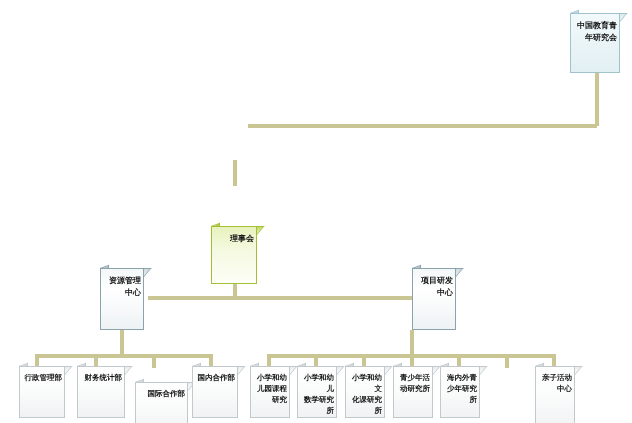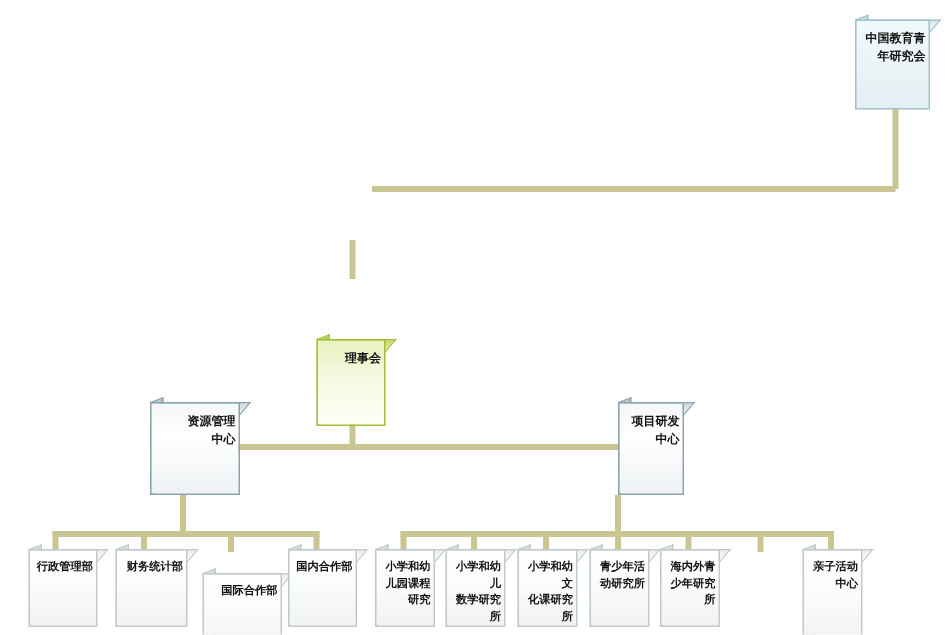--- a/index.html
+++ b/index.html
@@ -182,21 +182,21 @@
 
 
   <div class="node green" style="left:211px;top:186px;width:46px;height:58px;margin-top:40px;">
     <div class="topf"></div>
     <div class="side"></div>
     <div class="face">
       <div class="label">理事会</div>
     </div>
   </div>
 
-  <div class="node steel" style="left:100px;top:268px;width:60px;height:62px;">
+  <div class="node steel" style="left:100px;top:268px;width:44px;height:62px;">
     <div class="topf"></div>
     <div class="side"></div>
     <div class="face">
       <div class="label">资源管理
 中心</div>
     </div>
   </div>
 
   <div class="node steel" style="left:390px;top:268px;width:44px;height:62px;margin-left:22px;">
     <div class="topf"></div>

